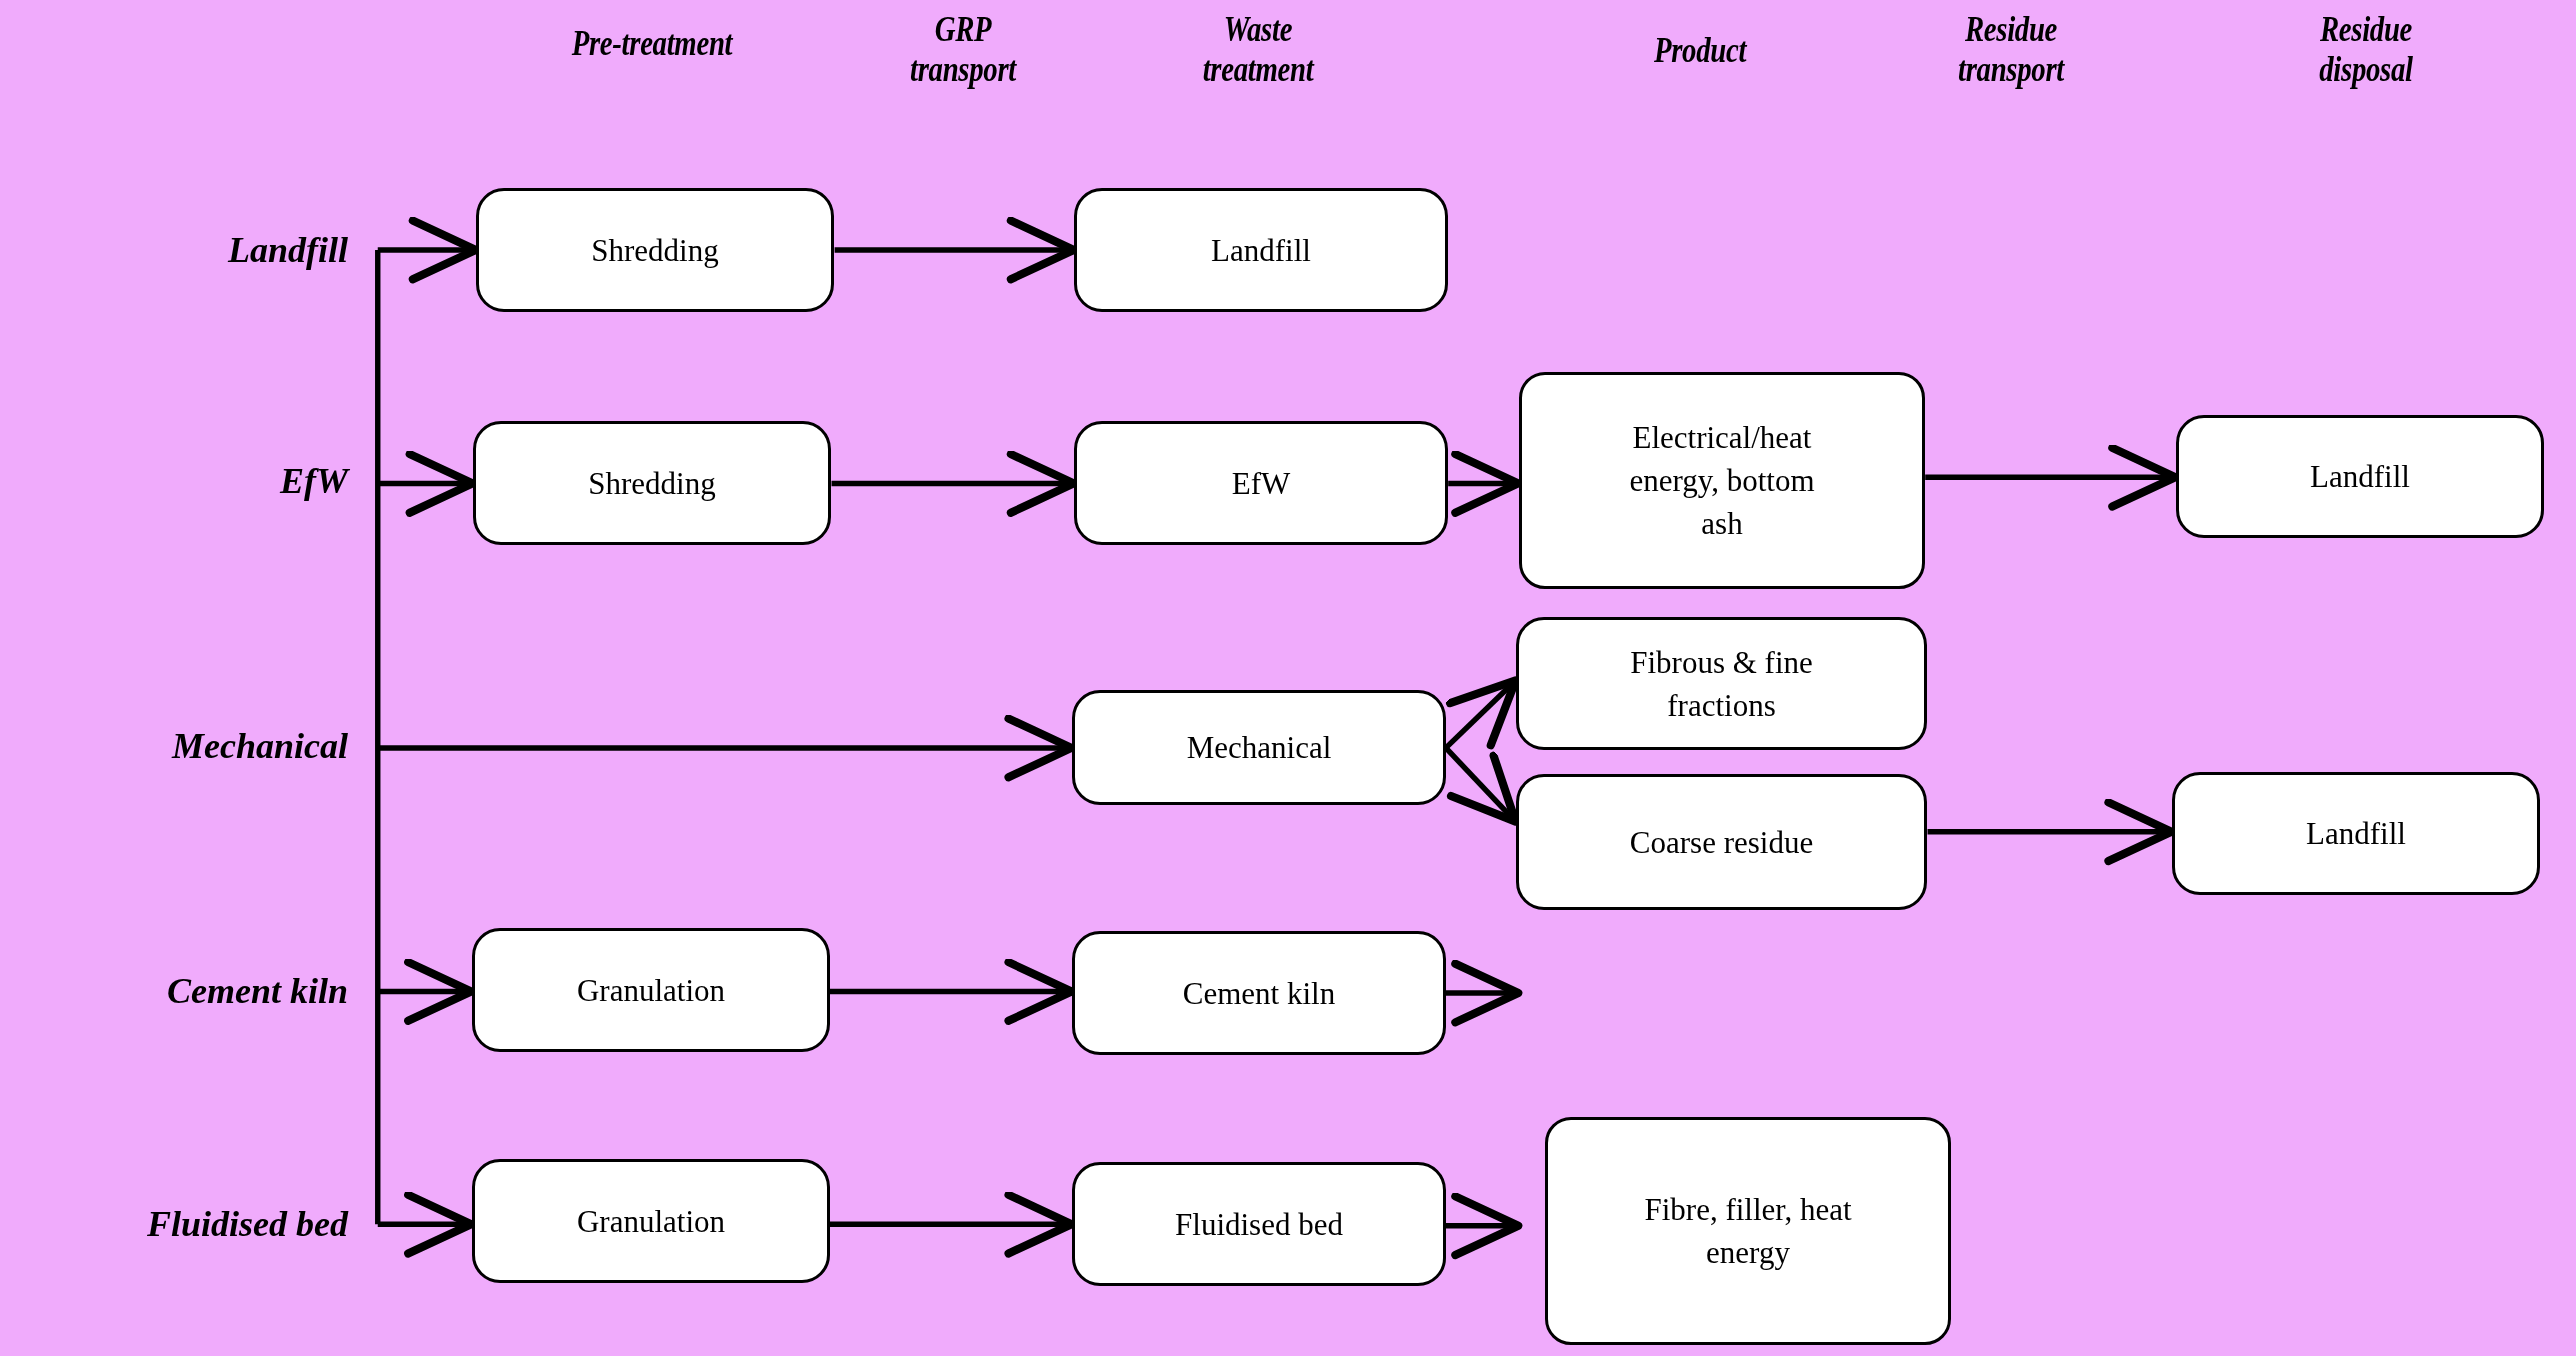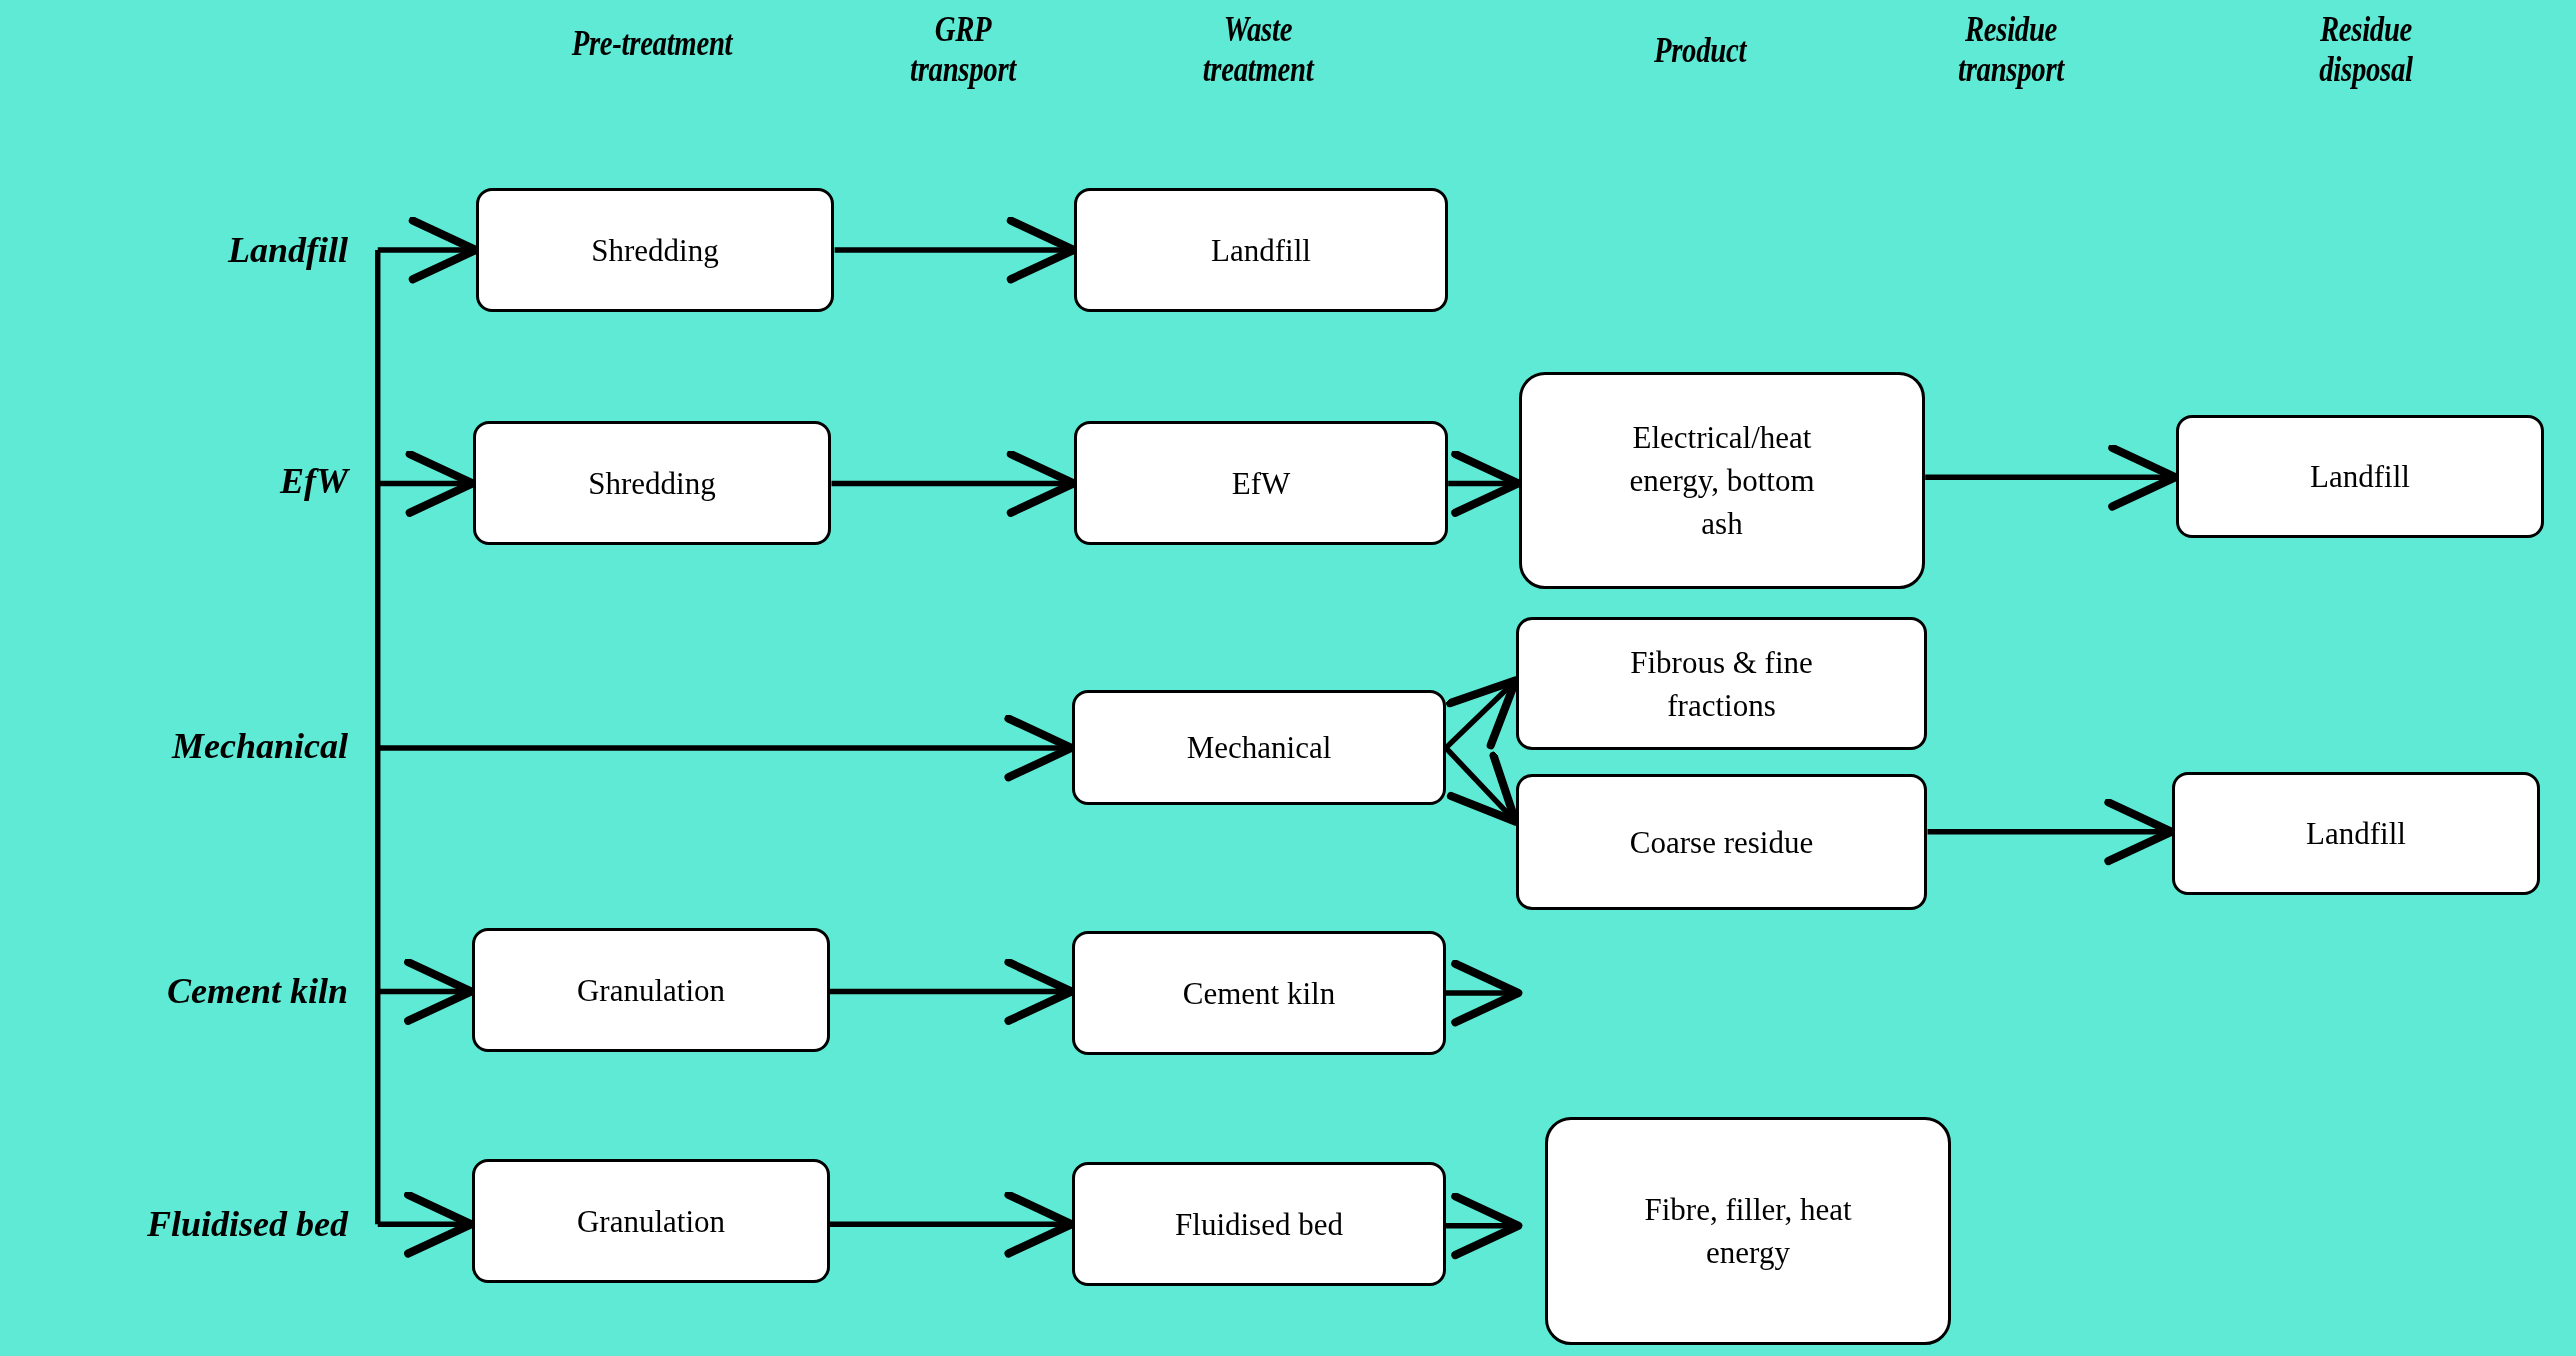--- a/index.html
+++ b/index.html
@@ -4,21 +4,21 @@
 <style>
   html, body {
     margin: 0;
     padding: 0;
     background: #ffffff;
   }
   #stage {
     position: relative;
     width: 2576px;
     height: 1357px;
-    background: #5eead4;
+    background: #f0abfc;
     overflow: hidden;
     font-family: "Liberation Serif", "DejaVu Serif", serif;
     text-decoration: underline;
   }
   svg.layer {
     position: absolute;
     left: 0;
     top: 0;
     width: 2576px;
     height: 1357px;
@@ -46,21 +46,21 @@
     line-height: 39px;
     color: #000000;
     text-align: right;
     white-space: nowrap;
     transform: translateY(-50%);
   }
   .nodebox {
     position: absolute;
     box-sizing: border-box;
     border: 3.9px solid #000000;
-    border-radius: 16px;
+    border-radius: 28px;
     background: #ffffff;
     display: flex;
     align-items: center;
     justify-content: center;
     text-align: center;
   }
   .nodebox > span {
     display: block;
     font-family: "Liberation Serif", "DejaVu Serif", serif;
     font-size: 31px;

